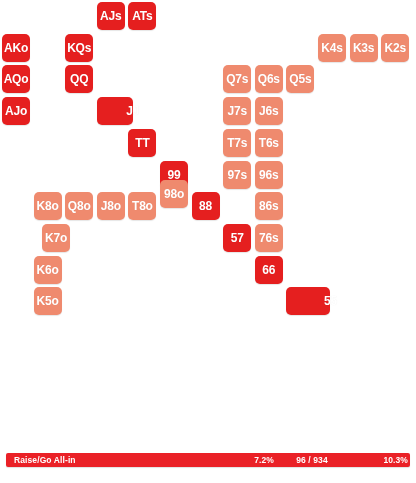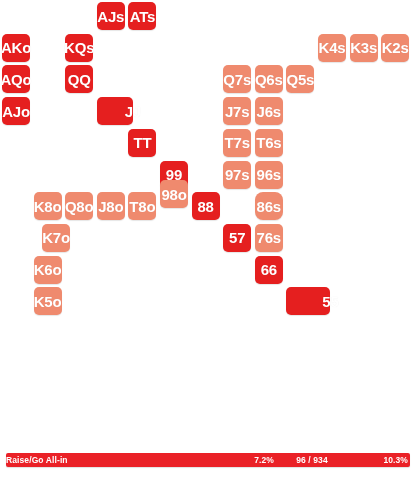--- a/index.html
+++ b/index.html
@@ -16,21 +16,21 @@
     width:416px;height:420px;
   }
   .cell{
     position:absolute;
     width:28px;height:28px;
     border-radius:5px;
     box-sizing:border-box;
     display:flex;
     align-items:center;
     justify-content:center;
-    font-size:15px;
+    font-size:12px;
     font-weight:bold;
     letter-spacing:-0.2px;
     color:#ffffff;
     text-shadow:0 0 1px rgba(0,0,0,0.08);
     box-shadow:0 1px 1px rgba(0,0,0,0.10);
   }
   .cell.allin{background:#e51f1f;}
   .cell.fold{background:#ef8a6e;}
 
   #summary-table{
@@ -46,21 +46,21 @@
     border-radius:2px;
     color:#ffffff;
     font-size:8.5px;
     font-weight:bold;
     letter-spacing:0.1px;
     margin-bottom:1px;
     box-shadow:0 1px 1px rgba(0,0,0,0.12);
   }
   .srow.allin{background:#ea2127;}
   .srow.fold{background:#f08a70;}
-  .c-label{width:212px;box-sizing:border-box;}
+  .c-label{width:212px;padding-left:8px;box-sizing:border-box;}
   .c-pct1{width:56px;text-align:right;}
   .c-combo{width:76px;text-align:center;}
   .c-pct2{width:60px;text-align:right;padding-right:2px;box-sizing:border-box;}
 </style>
 </head>
 <body>
 
 <div id="range-matrix">
     <div class="cell allin" style="left: 96.8px; top: 2px;">AJs</div>
     <div class="cell allin" style="left: 128.4px; top: 2px;">ATs</div>
@@ -83,21 +83,21 @@
     <div class="cell fold" style="left: 254.8px; top: 128.8px;">T6s</div>
     <div class="cell allin" style="left: 160px; top: 160.5px;">99</div>
     <div class="cell fold" style="left: 223.2px; top: 160.5px;">97s</div>
     <div class="cell fold" style="left: 254.8px; top: 160.5px;">96s</div>
     <div class="cell fold" style="left: 33.6px; top: 192.2px;">K8o</div>
     <div class="cell fold" style="left: 65.2px; top: 192.2px;">Q8o</div>
     <div class="cell fold" style="left: 96.8px; top: 192.2px;">J8o</div>
     <div class="cell fold" style="left: 128.4px; top: 192.2px;">T8o</div>
     <div class="cell fold" style="left: 160px; top: 180px;">98o</div>
     <div class="cell allin" style="left: 191.6px; top: 192.2px;">88</div>
-    <div class="cell fold" style="left: 254.8px; top: 192.2px; border-radius: 8px;">86s</div>
+    <div class="cell fold" style="left: 254.8px; top: 192.2px;">86s</div>
     <div class="cell fold" style="left: 42px; top: 223.9px; text-align: center;">K7o</div>
     <div class="cell allin" style="left: 223.2px; top: 223.9px;">57</div>
     <div class="cell fold" style="left: 254.8px; top: 223.9px;">76s</div>
     <div class="cell fold" style="left: 33.6px; top: 255.6px;">K6o</div>
     <div class="cell allin" style="left: 254.8px; top: 255.6px;">66</div>
     <div class="cell fold" style="left: 33.6px; top: 287.3px;">K5o</div>
     <div class="cell allin" style="left: 286.4px; top: 287.3px; padding-left: 44px;">55</div>
   </div>
 
 <div id="summary-table">

